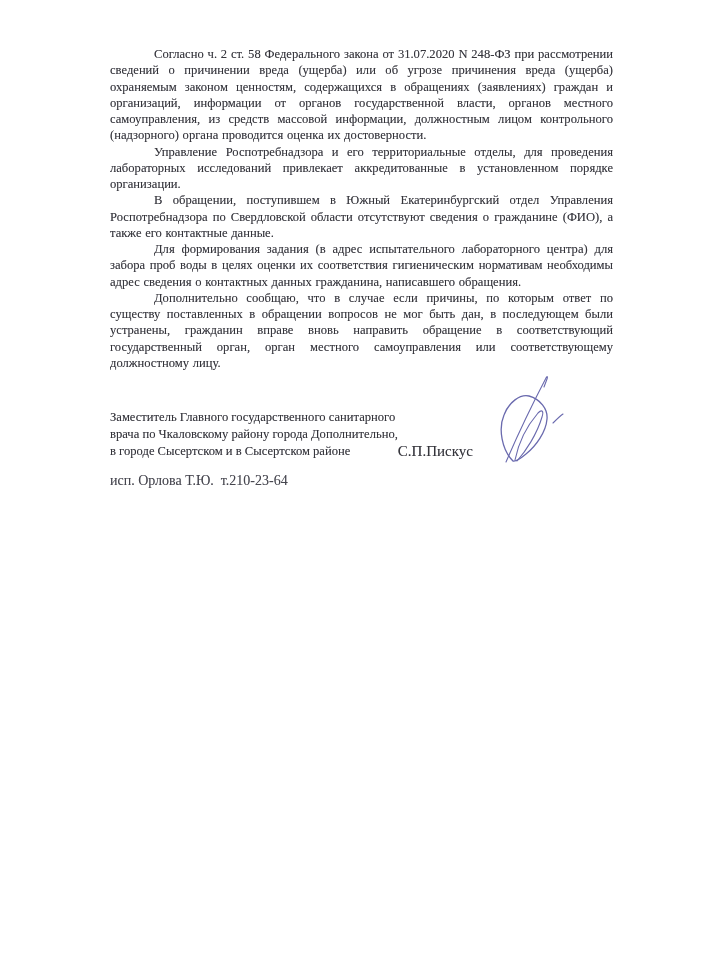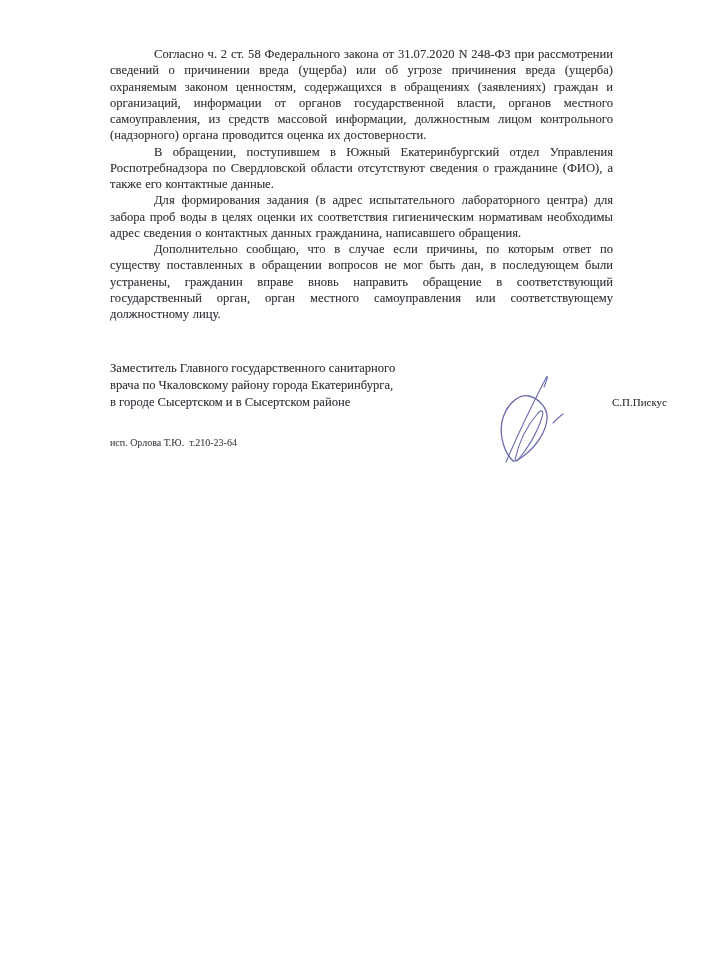--- a/index.html
+++ b/index.html
@@ -38,37 +38,37 @@
     text-align-last: left;
     text-indent: 44px;
     color: var(--text-color);
     text-shadow: 0 0 0.4px rgba(40,40,60,0.35);
     word-spacing: 0.5px;
   }
   .sig-row {
     margin-top: 38px;
     width: 557px;            
     display: flex;
-    justify-content: space-between;
+    justify-content: flex-start;
     align-items: flex-end;
   }
   .sig-titles {
     font-size: 12.6px;
     line-height: 17px;
     text-shadow: 0 0 0.4px rgba(40,40,60,0.35);
   }
   .sig-name {
-    font-size: 11px;
+    font-size: 15px;
     line-height: 17px;
     white-space: nowrap;
     text-shadow: 0 0 0.4px rgba(40,40,60,0.35);
   }
   .executor {
-    margin-top: 26px;
-    font-size: 10px;
+    margin-top: 15px;
+    font-size: 14px;
     line-height: 12px;
     white-space: pre-wrap;
     color: #46464e;
     text-shadow: 0 0 0.3px rgba(40,40,60,0.3);
   }
   .signature-svg {
     position: absolute;
     left: 495px;
     top: 371px;
     width: 78px;
@@ -81,28 +81,29 @@
     stroke-linejoin: round;
   }
 </style>
 </head>
 <body>
 
 <div class="page">
 
   <div class="content">
     <p class="para">Согласно ч. 2 ст. 58 Федерального закона от 31.07.2020 N 248-ФЗ при рассмотрении сведений о причинении вреда (ущерба) или об угрозе причинения вреда (ущерба) охраняемым законом ценностям, содержащихся в обращениях (заявлениях) граждан и организаций, информации от органов государственной власти, органов местного самоуправления, из средств массовой информации, должностным лицом контрольного (надзорного) органа проводится оценка их достоверности.</p>
+    <p class="para">Управление Роспотребнадзора и его территориальные отделы, для проведения лабораторных исследований привлекает аккредитованные в установленном порядке организации.</p>
     <p class="para">В обращении, поступившем в Южный Екатеринбургский отдел Управления Роспотребнадзора по Свердловской области отсутствуют сведения о гражданине (ФИО), а также его контактные данные.</p>
     <p class="para">Для формирования задания (в адрес испытательного лабораторного центра) для забора проб воды в целях оценки их соответствия гигиеническим нормативам необходимы адрес сведения о контактных данных гражданина, написавшего обращения.</p>
     <p class="para">Дополнительно сообщаю, что в случае если причины, по которым ответ по существу поставленных в обращении вопросов не мог быть дан, в последующем были устранены, гражданин вправе вновь направить обращение в соответствующий государственный орган, орган местного самоуправления или соответствующему должностному лицу.</p>
 
     <div class="sig-row">
       <div class="sig-titles">
         <div>Заместитель Главного государственного санитарного</div>
-        <div>врача по Чкаловскому району города Екатеринбурга,</div>
+        <div>врача по Чкаловскому району города Дополнительно,</div>
         <div>в городе Сысертском и в Сысертском районе</div>
       </div>
       <div class="sig-name">С.П.Пискус</div>
     </div>
 
     <div class="executor">исп. Орлова Т.Ю.  т.210-23-64</div>
   </div>
 
   <svg class="signature-svg" viewBox="0 0 78 98" xmlns="http://www.w3.org/2000/svg" aria-hidden="true">
 

